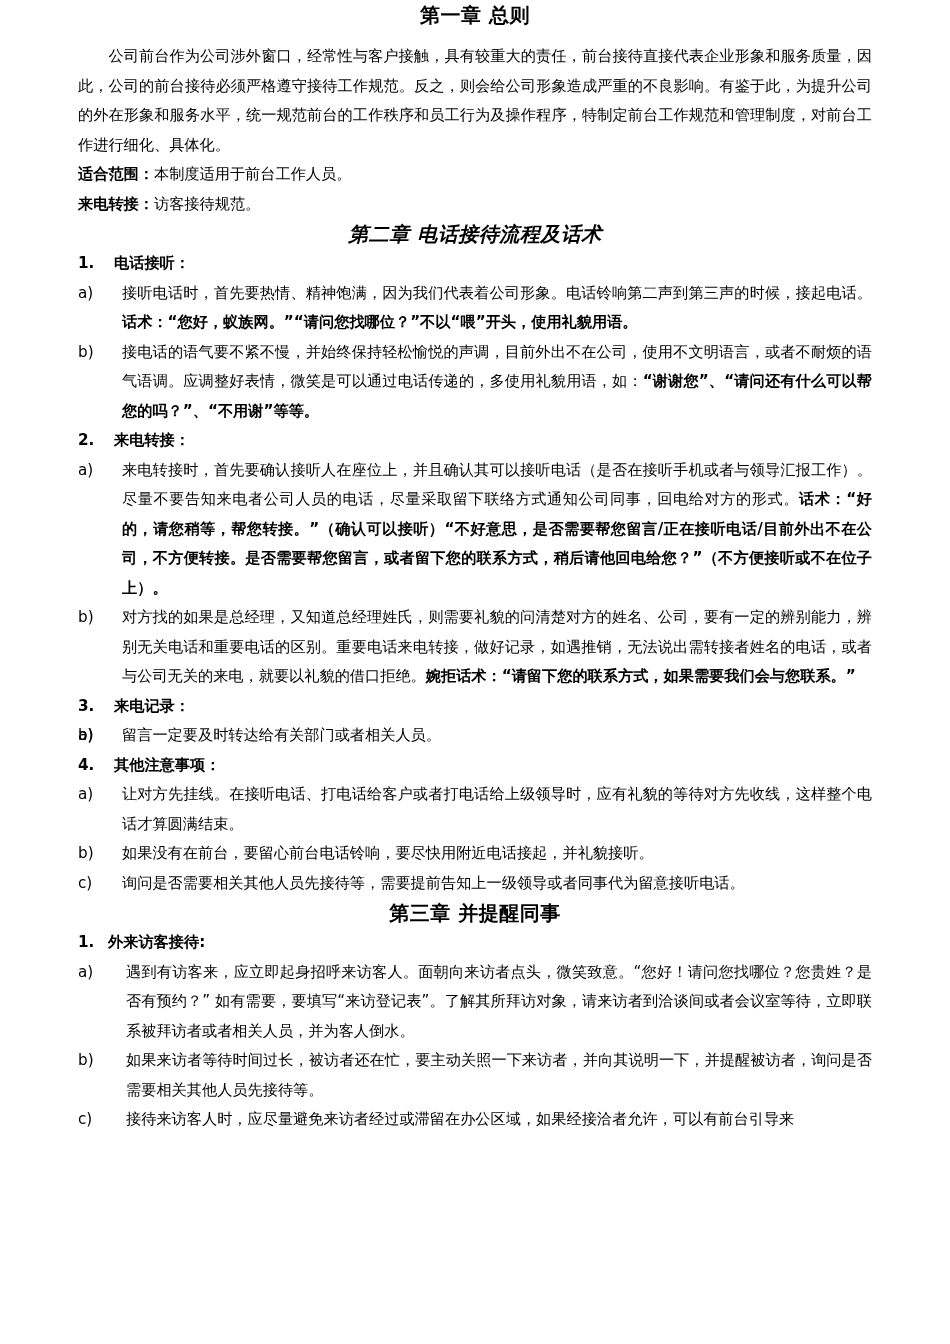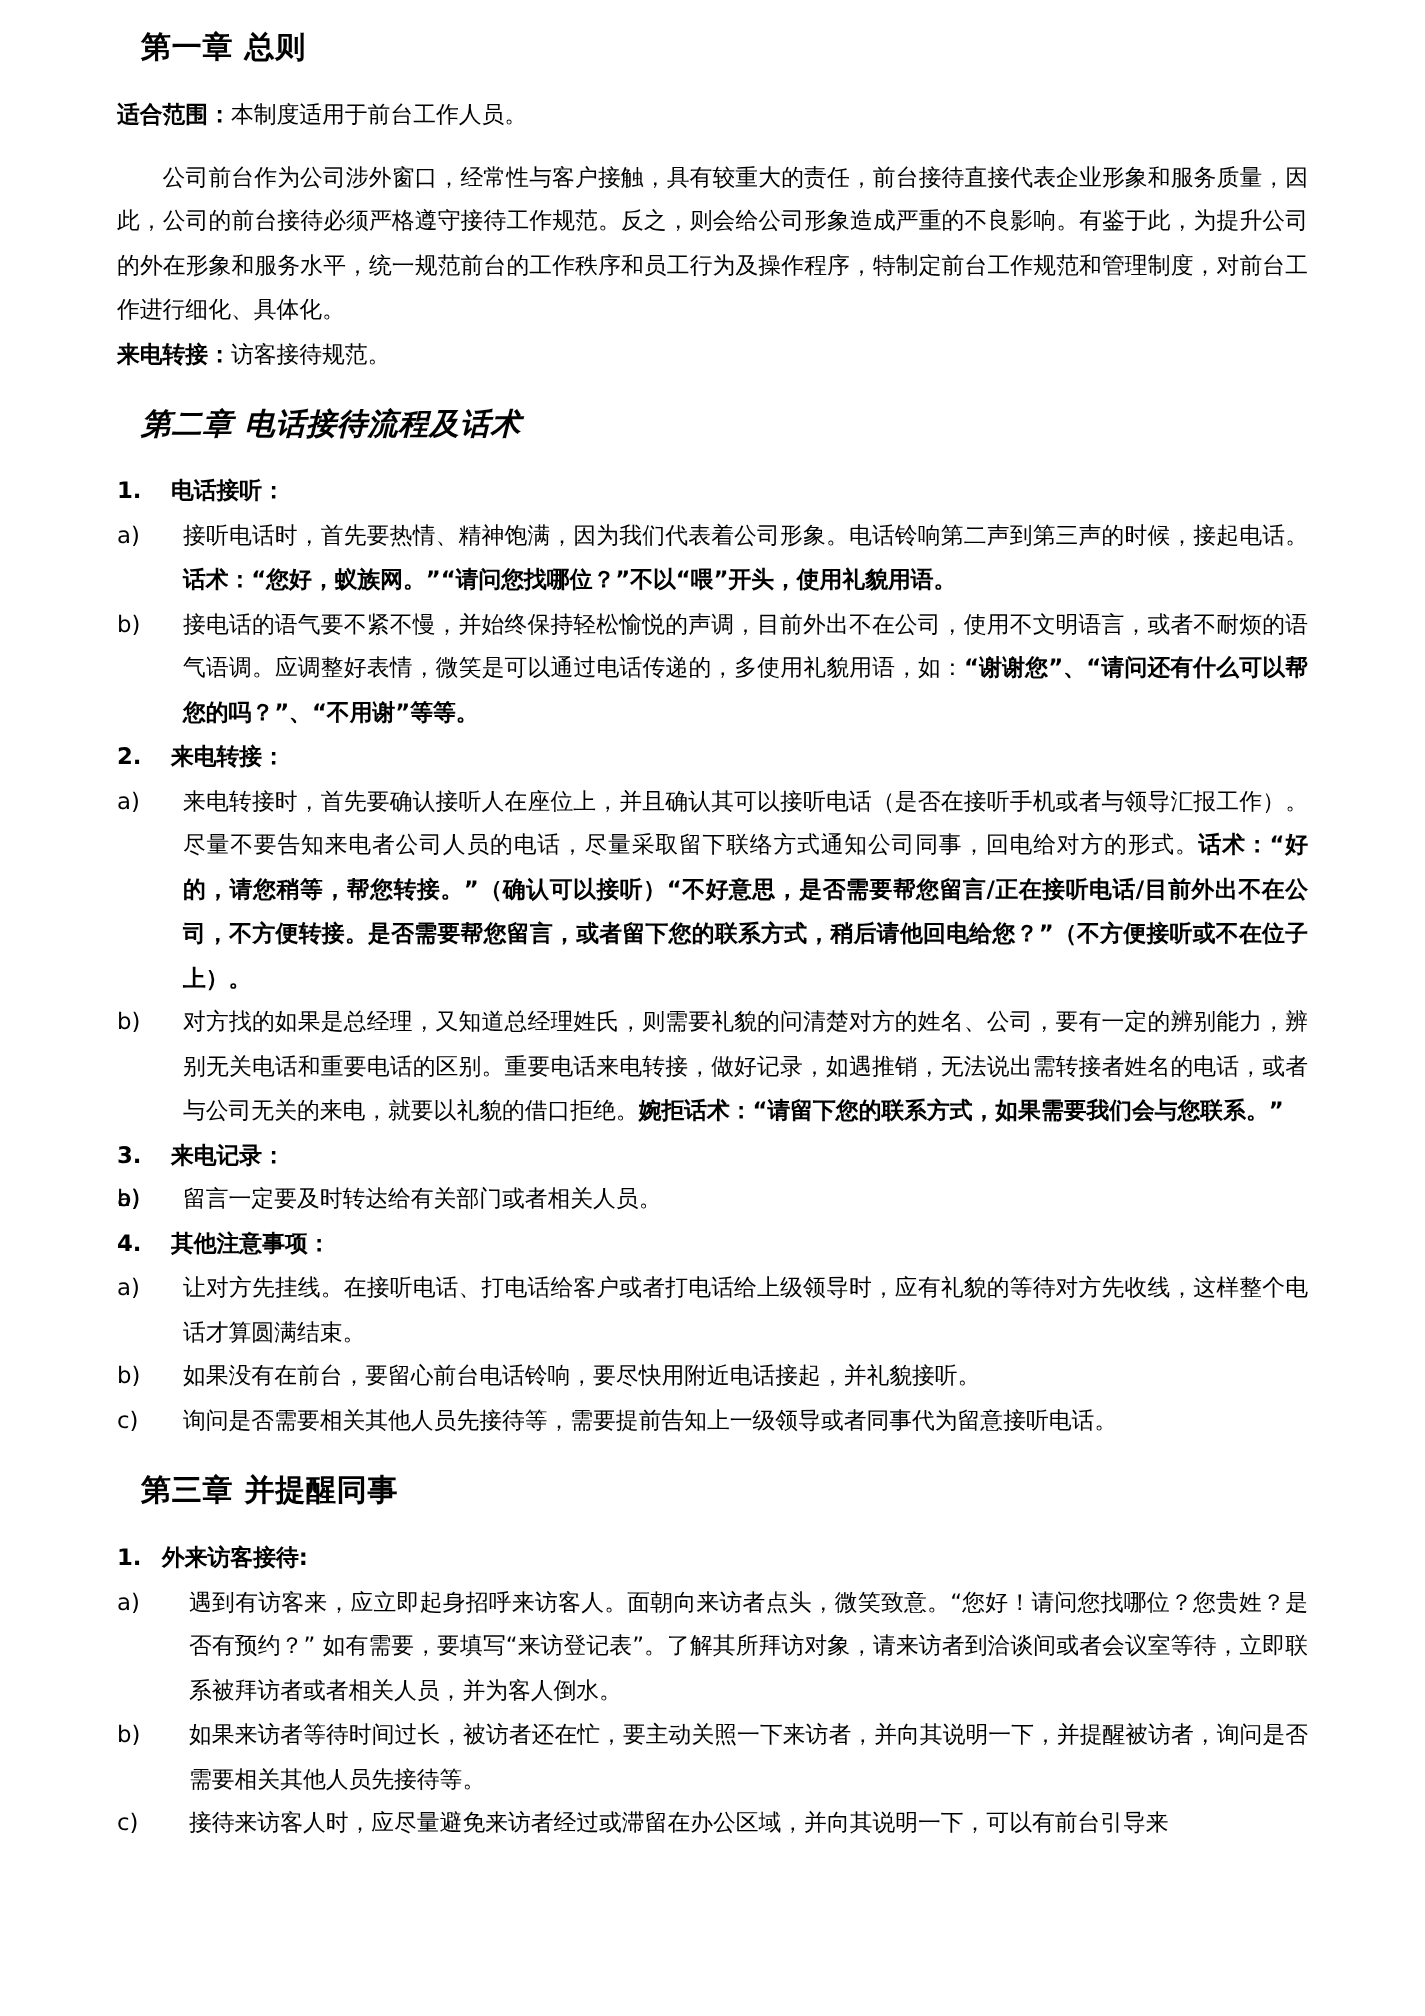--- a/index.html
+++ b/index.html
@@ -23,21 +23,22 @@
   .content {
     position: absolute;
     left: 78px;
     top: 0;
     width: 794px;
   }
 
   h1.chapter {
     font-size: 20px;
     font-weight: bold;
-    margin: 16px;
+    text-align: center;
+    margin: 0;
     line-height: 30px;
     letter-spacing: 0.5px;
   }
   .ch1 { margin-top: 113px; }
   .ch2 { margin-top: 19px; font-style: italic; }
   .ch3 { margin-top: 19px; }
 
   p.para {
     font-size: 15.2px;
     line-height: 29.5px;
@@ -94,23 +95,23 @@
   .lvl2.wide > .marker { width: 42px; }
 </style>
 </head>
 <body>
 
 <div class="page">
   <div class="content">
 
     <h1 class="chapter ch1">第一章  总则</h1>
 
+    <p class="para intro">公司前台作为公司涉外窗口，经常性与客户接触，具有较重大的责任，前台接待直接代表企业形象和服务质量，因此，公司的前台接待必须严格遵守接待工作规范。反之，则会给公司形象造成严重的不良影响。有鉴于此，为提升公司的外在形象和服务水平，统一规范前台的工作秩序和员工行为及操作程序，特制定前台工作规范和管理制度，对前台工作进行细化、具体化。</p>
+
     <p class="para kv"><span class="b">适合范围：</span><span>本制度适用于前台工作人员。</span></p>
-
-    <p class="para intro">公司前台作为公司涉外窗口，经常性与客户接触，具有较重大的责任，前台接待直接代表企业形象和服务质量，因此，公司的前台接待必须严格遵守接待工作规范。反之，则会给公司形象造成严重的不良影响。有鉴于此，为提升公司的外在形象和服务水平，统一规范前台的工作秩序和员工行为及操作程序，特制定前台工作规范和管理制度，对前台工作进行细化、具体化。</p>
 
     <p class="para kv"><span class="b">来电转接：</span><span>访客接待规范。</span></p>
 
     <h1 class="chapter ch2">第二章  电话接待流程及话术</h1>
 
     <div class="lvl1">
       <span class="marker">1.</span>
       <span>电话接听：</span>
     </div>
     <div class="lvl2">
@@ -173,17 +174,17 @@
     <div class="lvl2 wide">
       <span class="marker">a)</span>
       <span>遇到有访客来，应立即起身招呼来访客人。面朝向来访者点头，微笑致意。“您好！请问您找哪位？您贵姓？是否有预约？” 如有需要，要填写“来访登记表”。了解其所拜访对象，请来访者到洽谈间或者会议室等待，立即联系被拜访者或者相关人员，并为客人倒水。</span>
     </div>
     <div class="lvl2 wide">
       <span class="marker">b)</span>
       <span>如果来访者等待时间过长，被访者还在忙，要主动关照一下来访者，并向其说明一下，并提醒被访者，询问是否需要相关其他人员先接待等。</span>
     </div>
     <div class="lvl2 wide">
       <span class="marker">c)</span>
-      <span>接待来访客人时，应尽量避免来访者经过或滞留在办公区域，并向其说明一下，可以有前台引导来</span>
+      <span>接待来访客人时，应尽量避免来访者经过或滞留在办公区域，如果经接洽者允许，可以有前台引导来</span>
     </div>
 
   </div>
 </div>
 
 </body></html>

